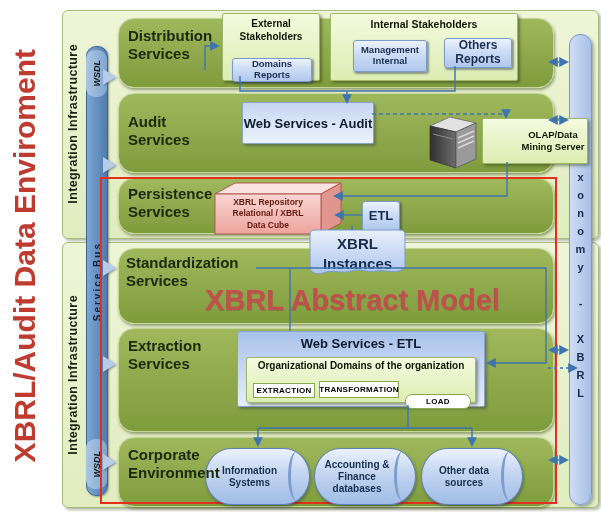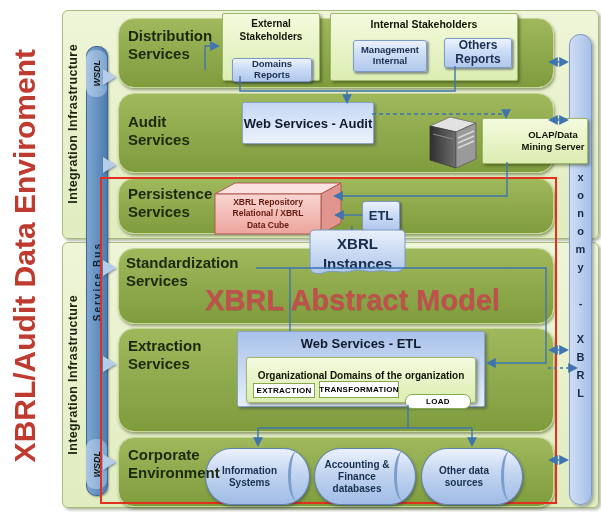--- a/index.html
+++ b/index.html
@@ -172,21 +172,21 @@
       <path d="M6,1 H91 Q96,1 96,6 V38 C88,47 78,40 68,42 C58,44 52,39 42,42 C32,45 24,40 14,44 C8,46 1,44 1,38 V6 Q1,1 6,1 Z" fill="url(#bang)" stroke="#7b9ac8" stroke-width="1"></path>
     </svg>
     <div class="abs" style="left:0;top:5px;width:97px;text-align:center;font-size:15px;font-weight:bold;color:#182c4d;line-height:1.35;">XBRL Instances</div>
   </div>
 
   <div class="abs watermark" style="left:205px;top:284px;z-index:45;">XBRL Abstract Model</div>
 
   <div class="abs wsbox" style="left:237px;top:331px;width:246px;height:74px;background:linear-gradient(180deg,#a9c2ea,#e6eefb);z-index:40;">
     <div style="text-align:center;font-size:13px;padding-top:4px;white-space:nowrap;">Web Services - ETL</div>
     <div class="abs gbox" style="left:8px;top:25px;width:228px;height:44px;border-radius:3px;">
-      <div style="font-size:10px;padding-top:12px;white-space:nowrap;">Organizational Domains of the organization</div>
+      <div style="font-size:10px;padding-top:2px;white-space:nowrap;">Organizational Domains of the organization</div>
       <div class="abs step flexc" style="left:6px;top:25px;width:60px;height:13px;">EXTRACTION</div>
       <div class="abs step flexc" style="left:72px;top:23px;width:78px;height:15px;">TRANSFORMATION</div>
       <div class="abs step flexc" style="left:158px;top:36px;width:64px;height:13px;border-radius:7px;">LOAD</div>
     </div>
   </div>
 
   <div class="abs cyl" style="left:205px;top:448px;width:103px;height:55px;z-index:40;">
     <div class="cyl-text">Information Systems</div>
   </div>
   <div class="abs cyl" style="left:314px;top:448px;width:100px;height:55px;z-index:40;">

